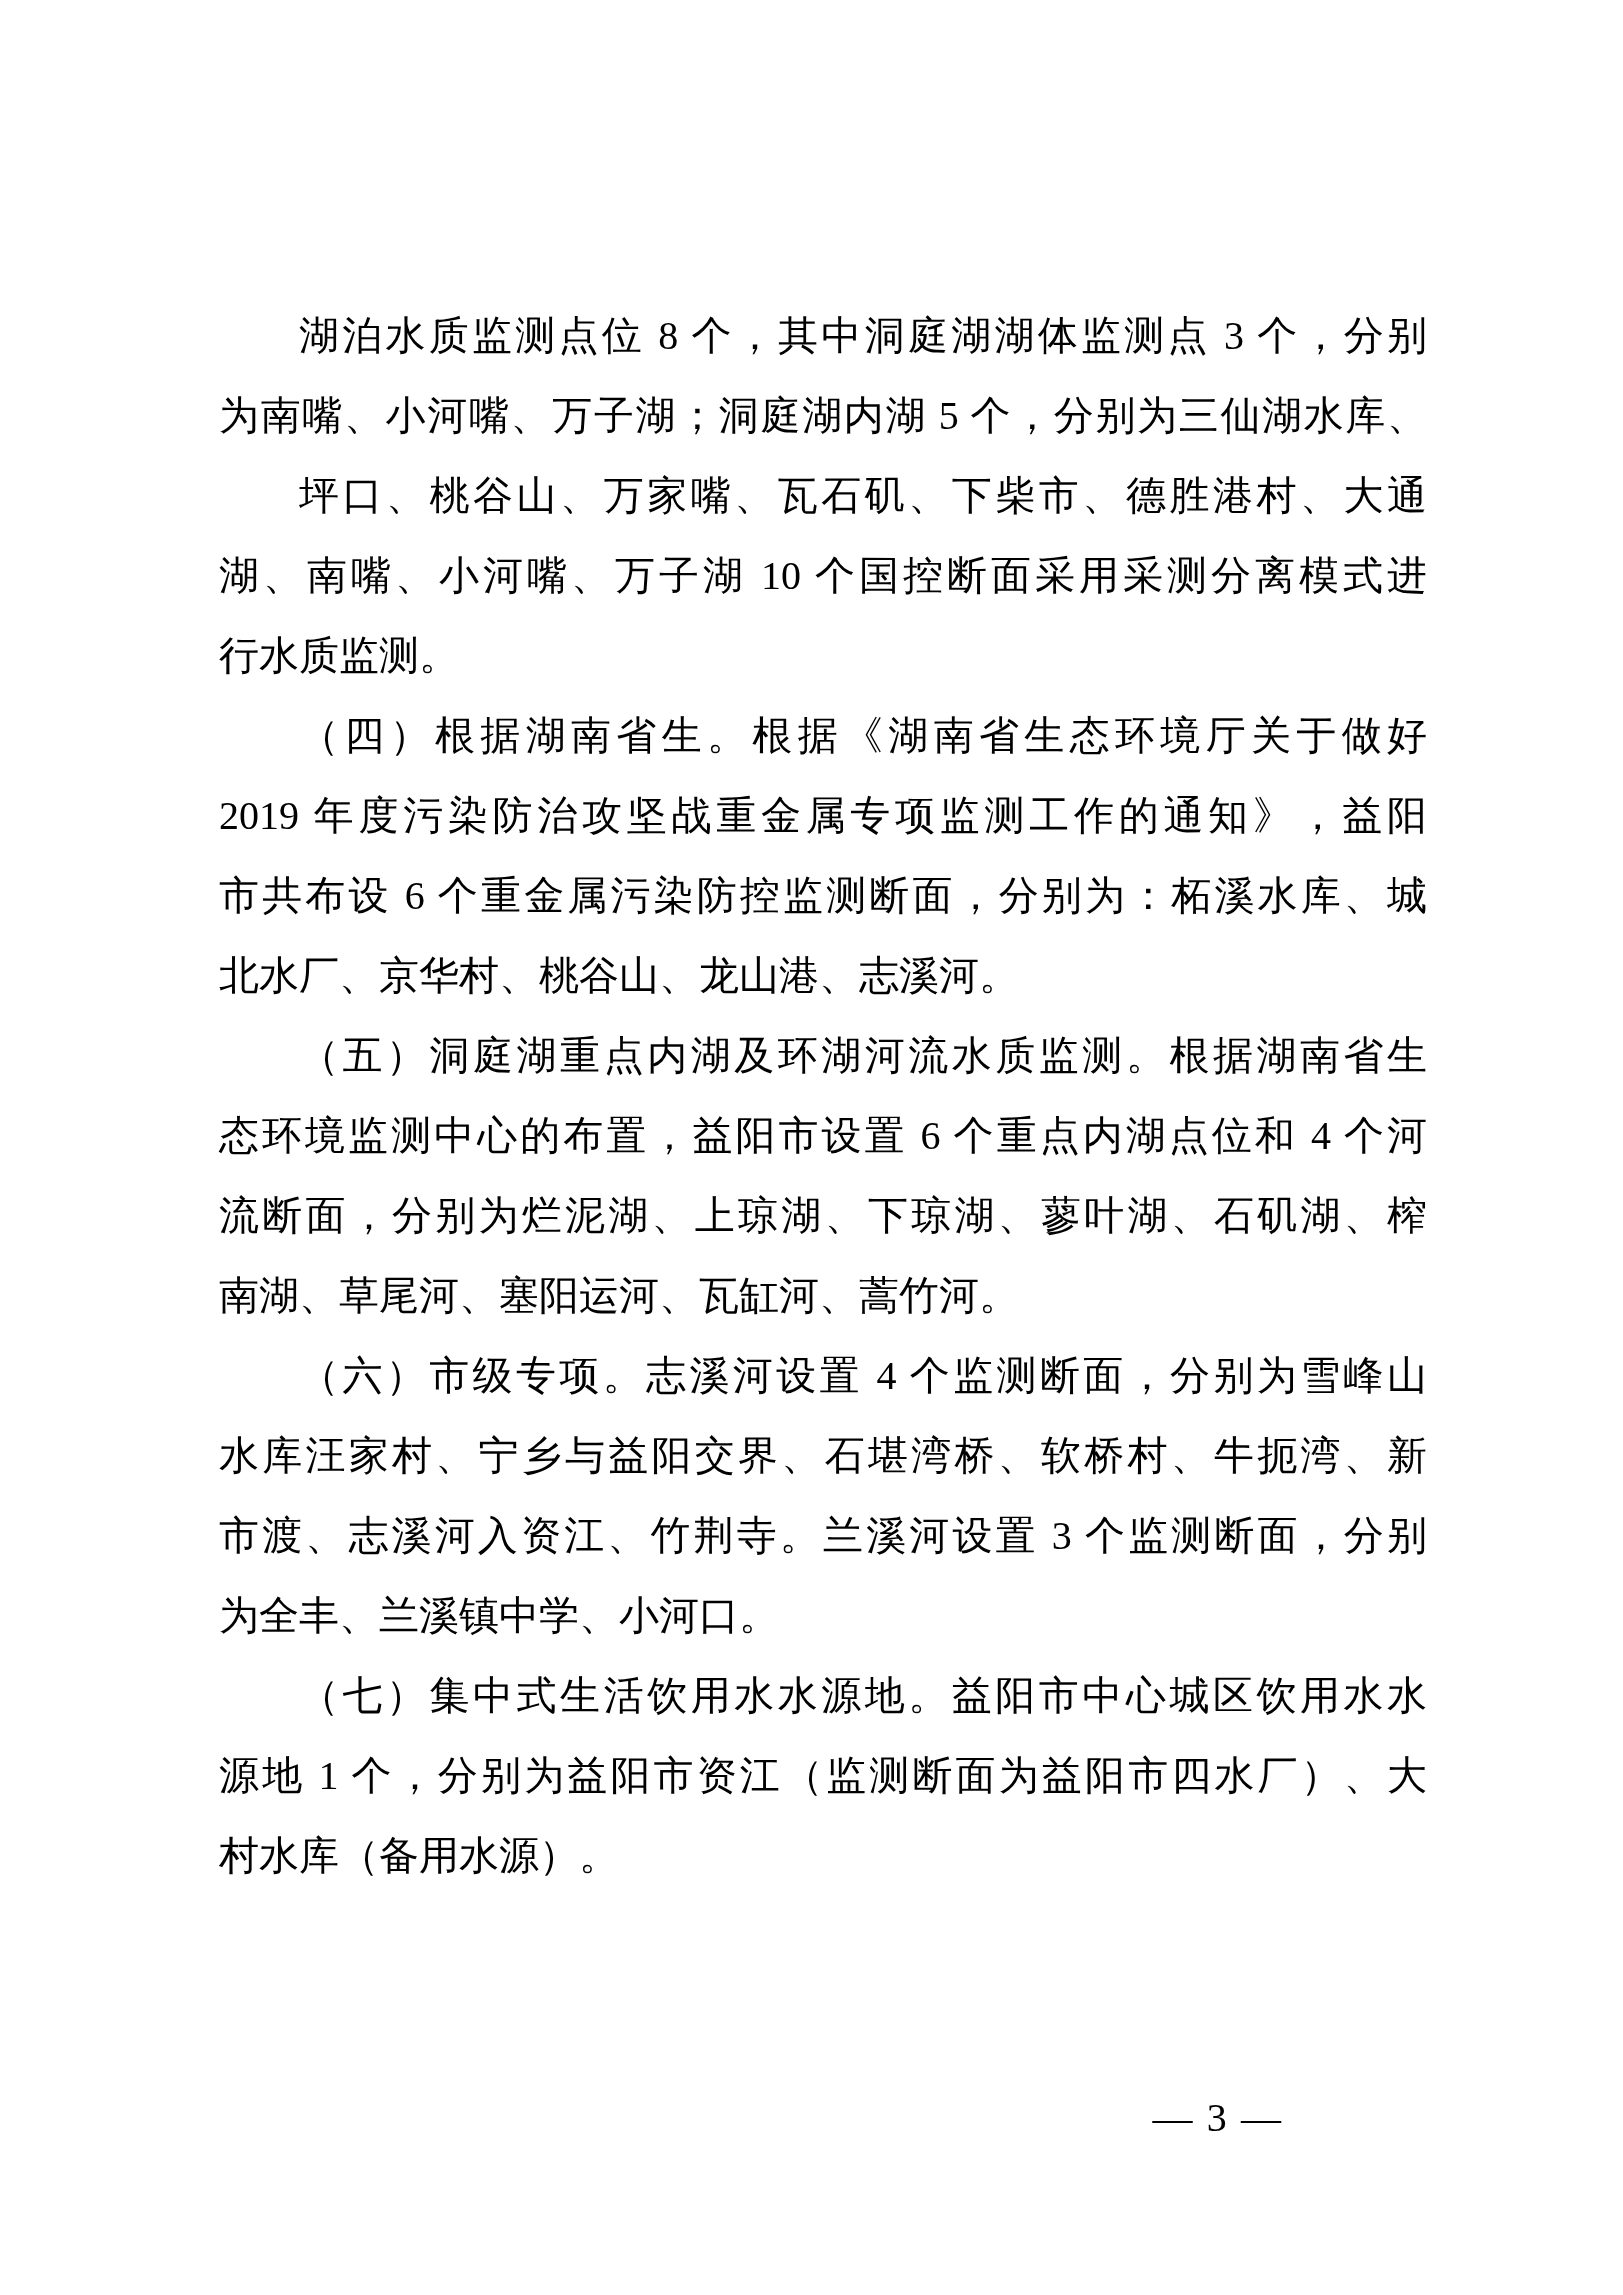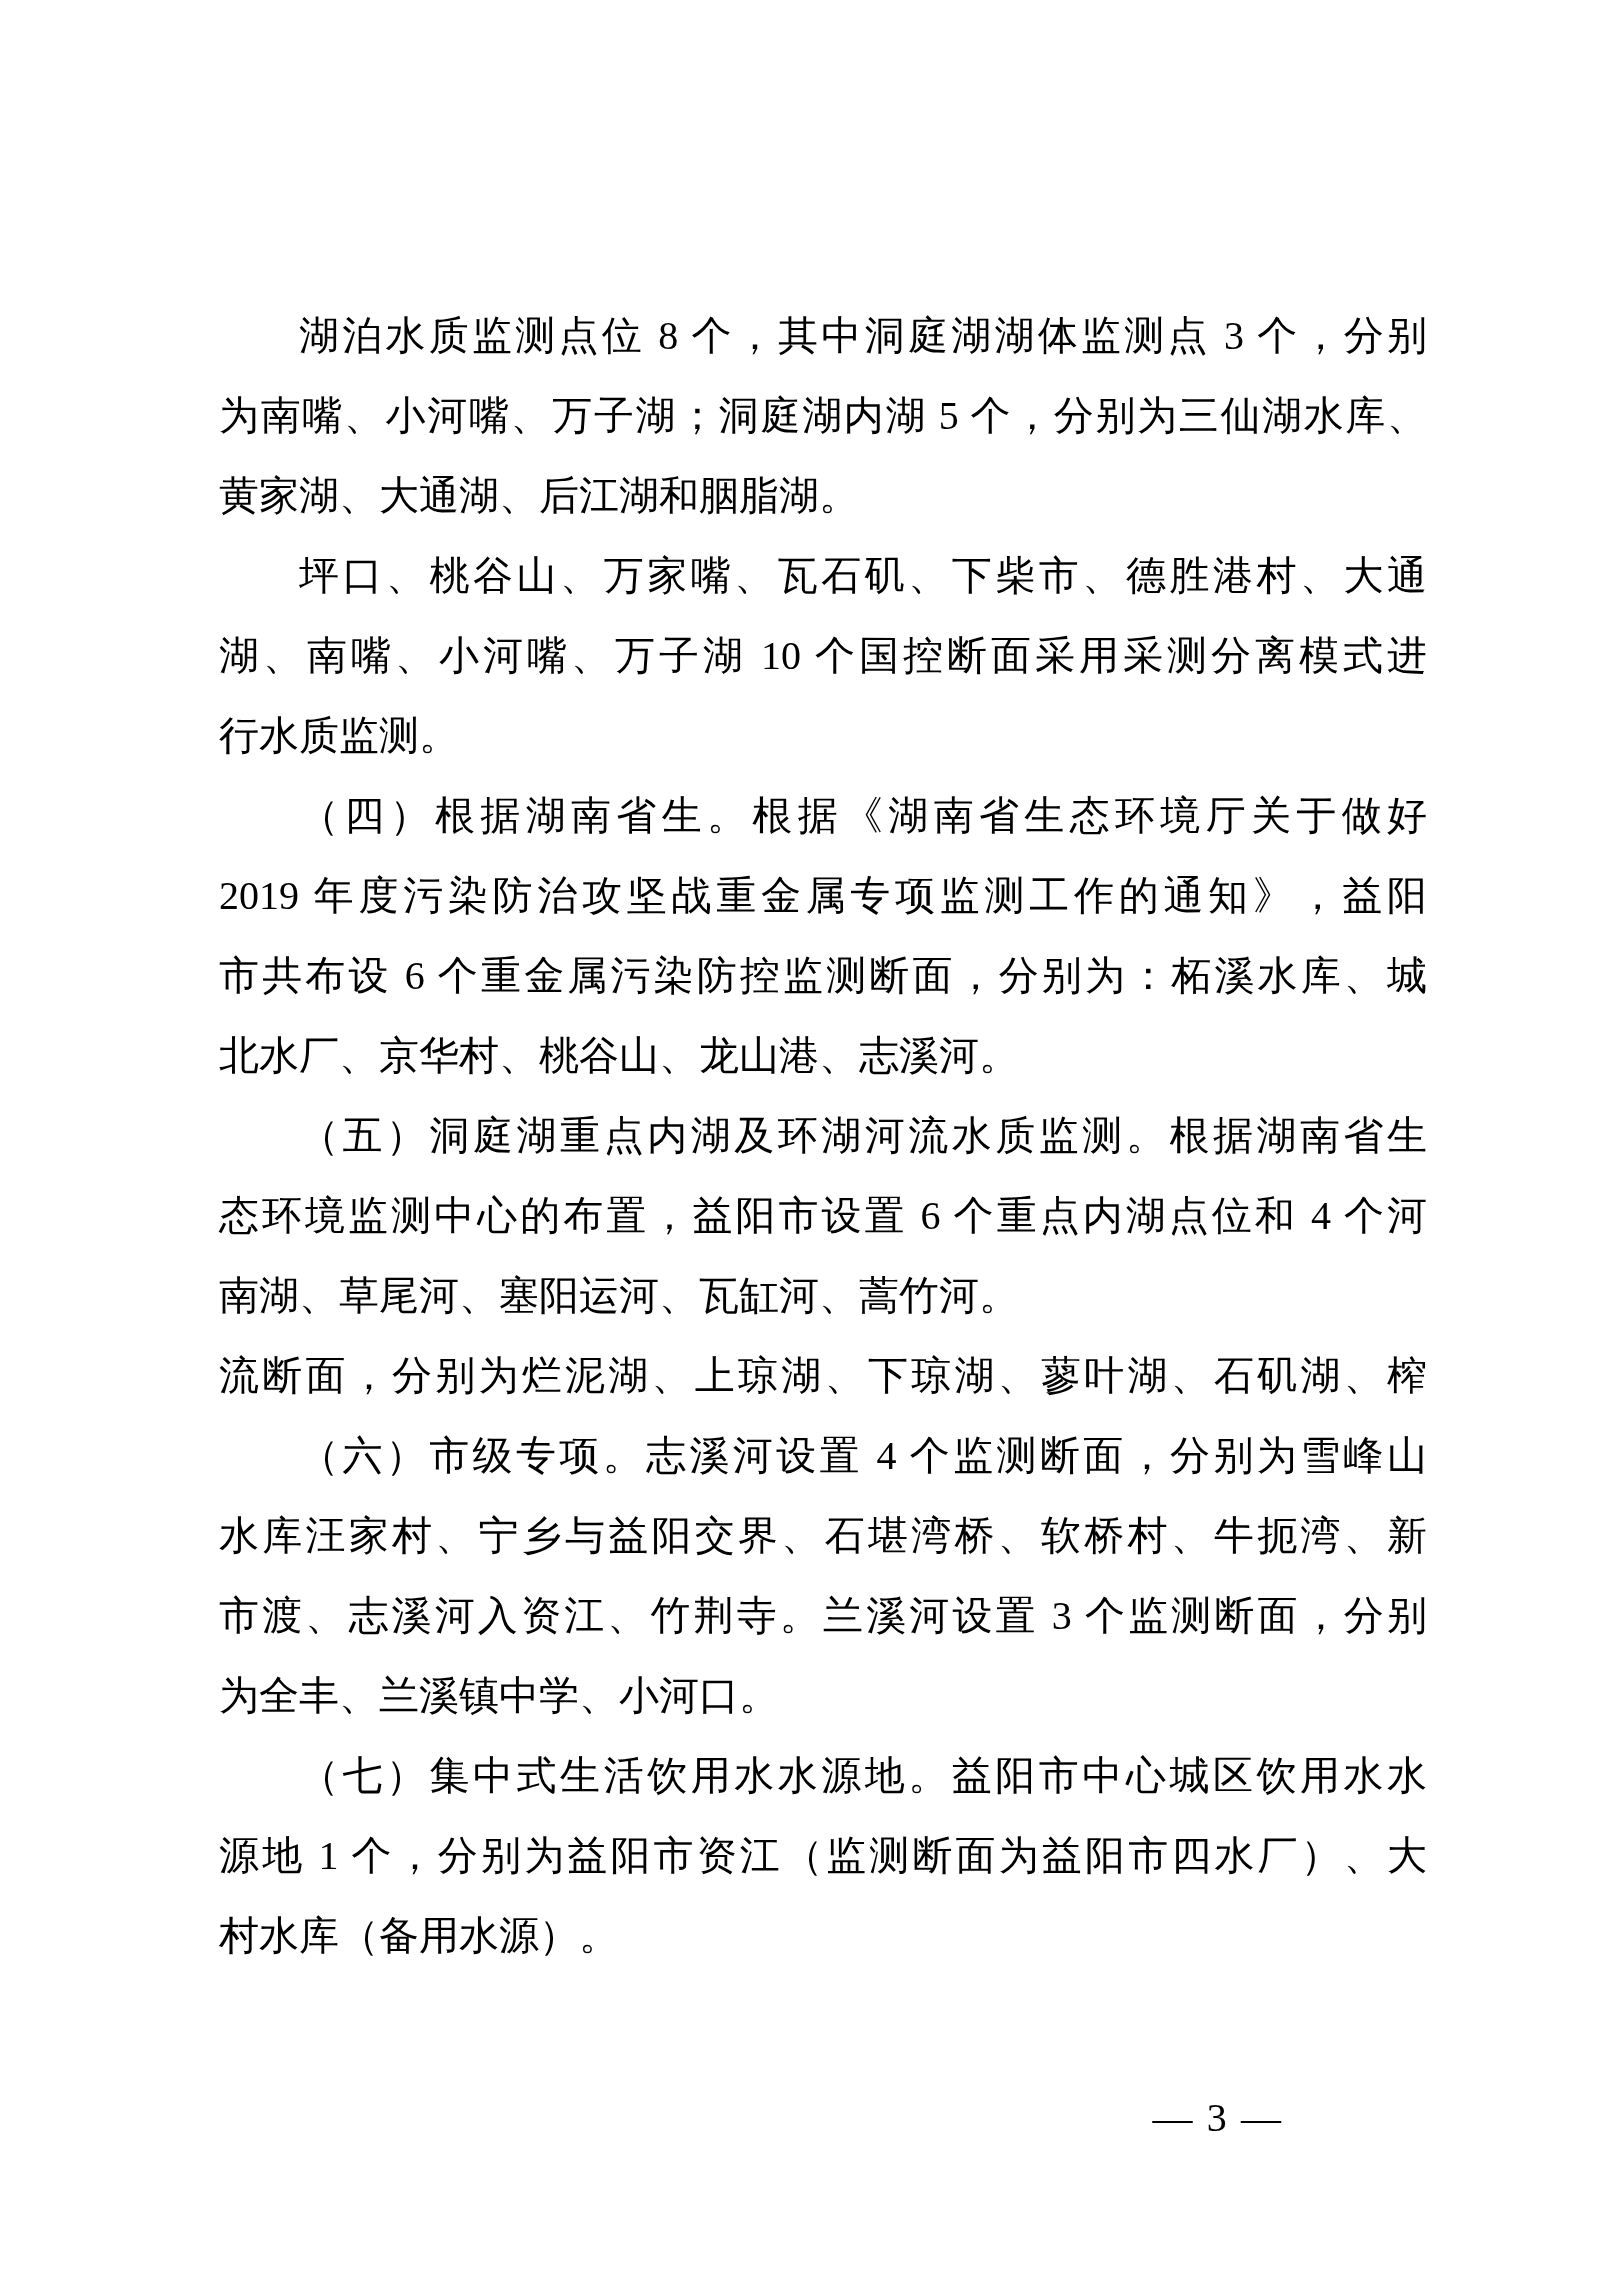--- a/index.html
+++ b/index.html
@@ -56,38 +56,37 @@
   }
 </style>
 </head>
 <body>
 
 <div class="page">
   <div class="content">
       <div class="paragraph">
         <div class="line indent fill">湖泊水质监测点位 8 个，其中洞庭湖湖体监测点 3 个，分别</div>
         <div class="line fill">为南嘴、小河嘴、万子湖；洞庭湖内湖 5 个，分别为三仙湖水库、</div>
-        <div class="line">黄家湖、大通湖、后江湖和胭脂湖。</div>
       </div>
       <div class="paragraph">
         <div class="line indent fill">坪口、桃谷山、万家嘴、瓦石矶、下柴市、德胜港村、大通</div>
         <div class="line fill">湖、南嘴、小河嘴、万子湖 10 个国控断面采用采测分离模式进</div>
         <div class="line">行水质监测。</div>
       </div>
       <div class="paragraph">
         <div class="line indent fill">（四）根据湖南省生。根据《湖南省生态环境厅关于做好</div>
         <div class="line fill">2019 年度污染防治攻坚战重金属专项监测工作的通知》，益阳</div>
         <div class="line fill">市共布设 6 个重金属污染防控监测断面，分别为：柘溪水库、城</div>
         <div class="line">北水厂、京华村、桃谷山、龙山港、志溪河。</div>
       </div>
       <div class="paragraph">
         <div class="line indent fill">（五）洞庭湖重点内湖及环湖河流水质监测。根据湖南省生</div>
         <div class="line fill">态环境监测中心的布置，益阳市设置 6 个重点内湖点位和 4 个河</div>
+        <div class="line fill">流断面，分别为烂泥湖、上琼湖、下琼湖、蓼叶湖、石矶湖、榨</div>
         <div class="line">南湖、草尾河、塞阳运河、瓦缸河、蒿竹河。</div>
-        <div class="line fill">流断面，分别为烂泥湖、上琼湖、下琼湖、蓼叶湖、石矶湖、榨</div>
       </div>
       <div class="paragraph">
         <div class="line indent fill">（六）市级专项。志溪河设置 4 个监测断面，分别为雪峰山</div>
         <div class="line fill">水库汪家村、宁乡与益阳交界、石堪湾桥、软桥村、牛扼湾、新</div>
         <div class="line fill">市渡、志溪河入资江、竹荆寺。兰溪河设置 3 个监测断面，分别</div>
         <div class="line">为全丰、兰溪镇中学、小河口。</div>
       </div>
       <div class="paragraph">
         <div class="line indent fill">（七）集中式生活饮用水水源地。益阳市中心城区饮用水水</div>
         <div class="line fill">源地 1 个，分别为益阳市资江（监测断面为益阳市四水厂）、大</div>

